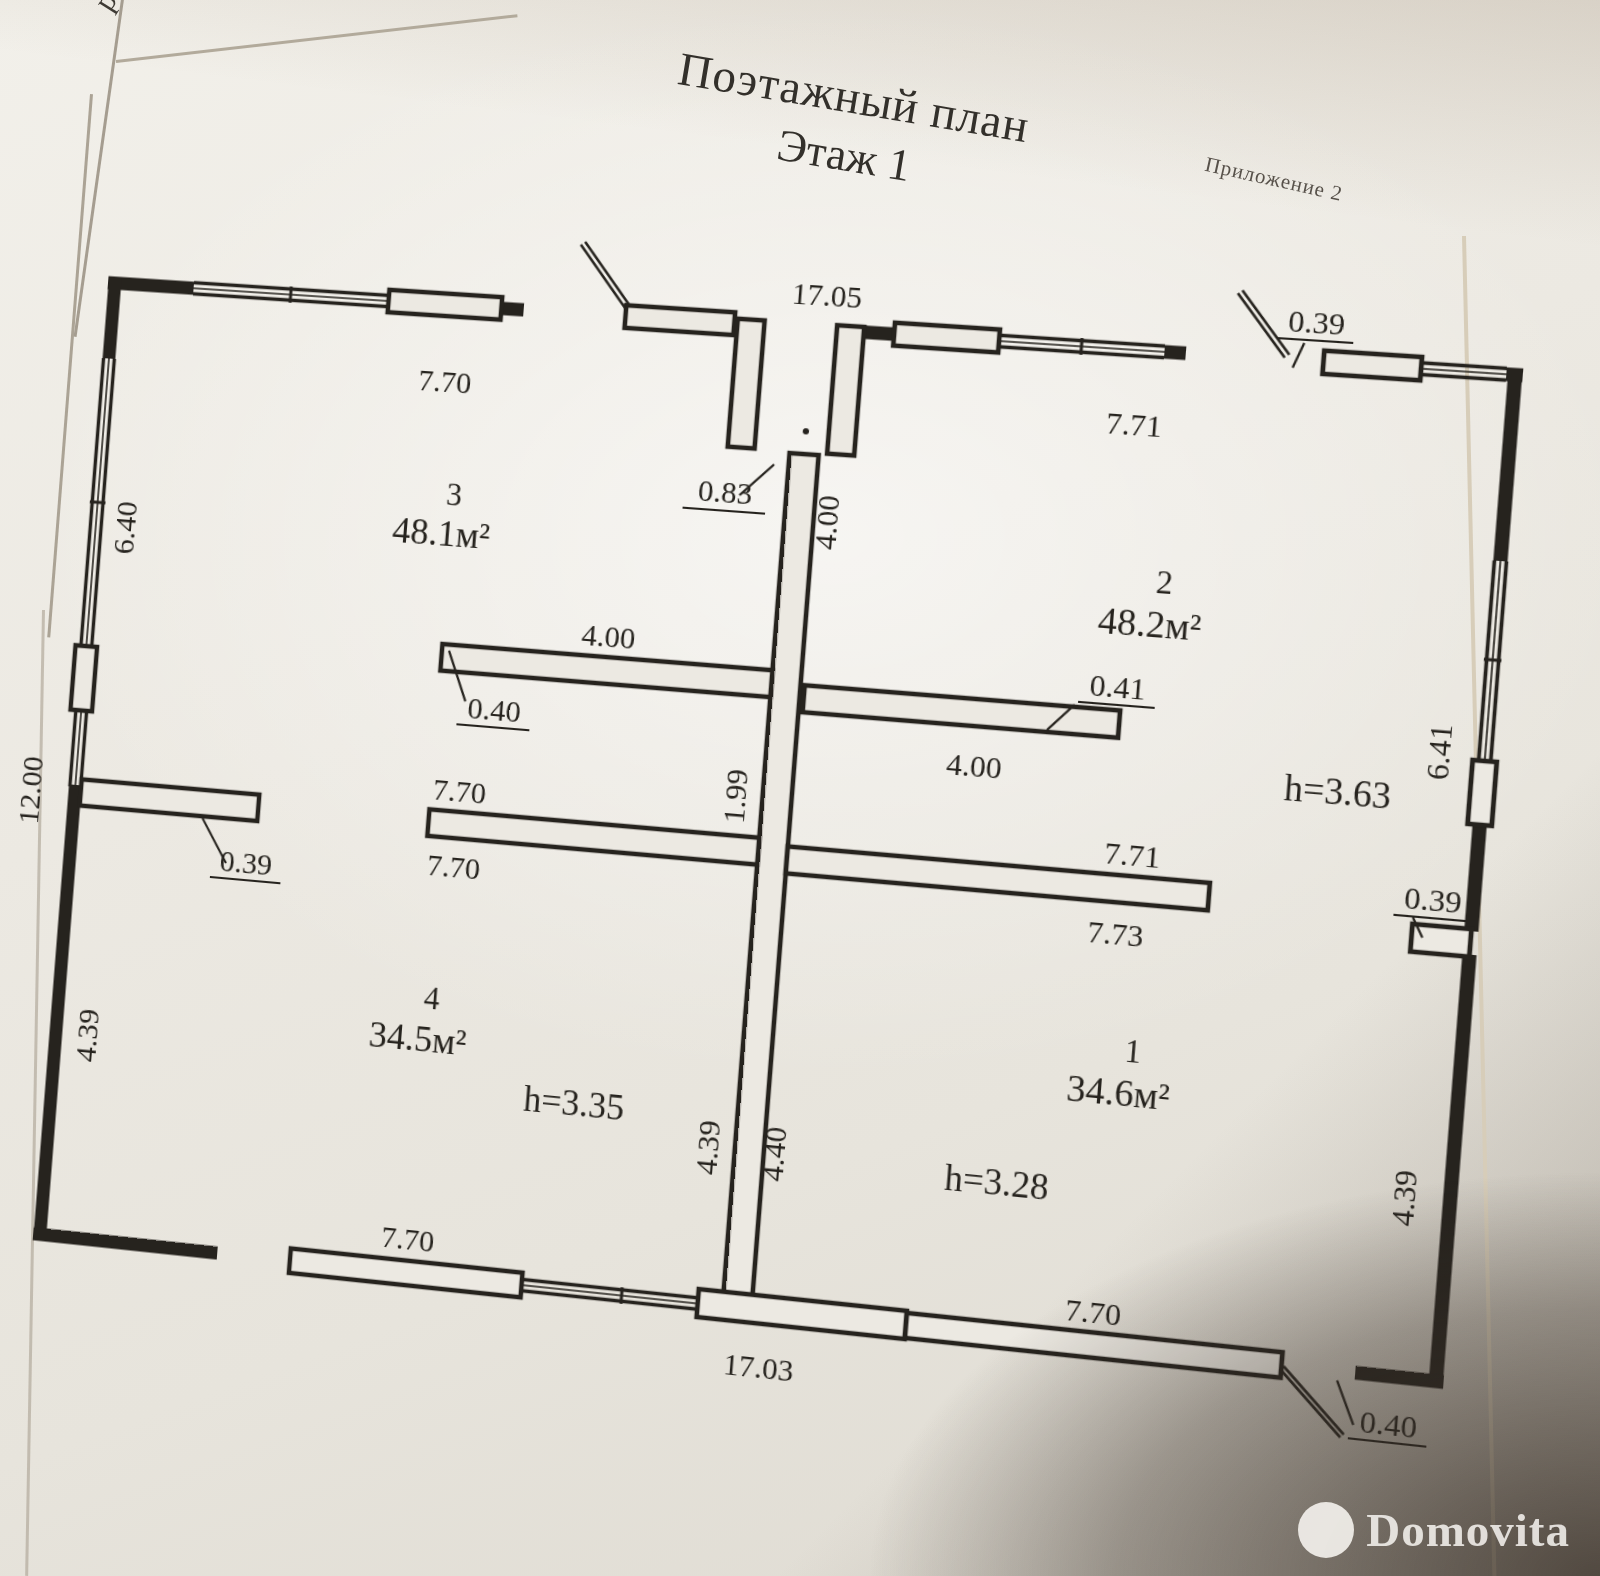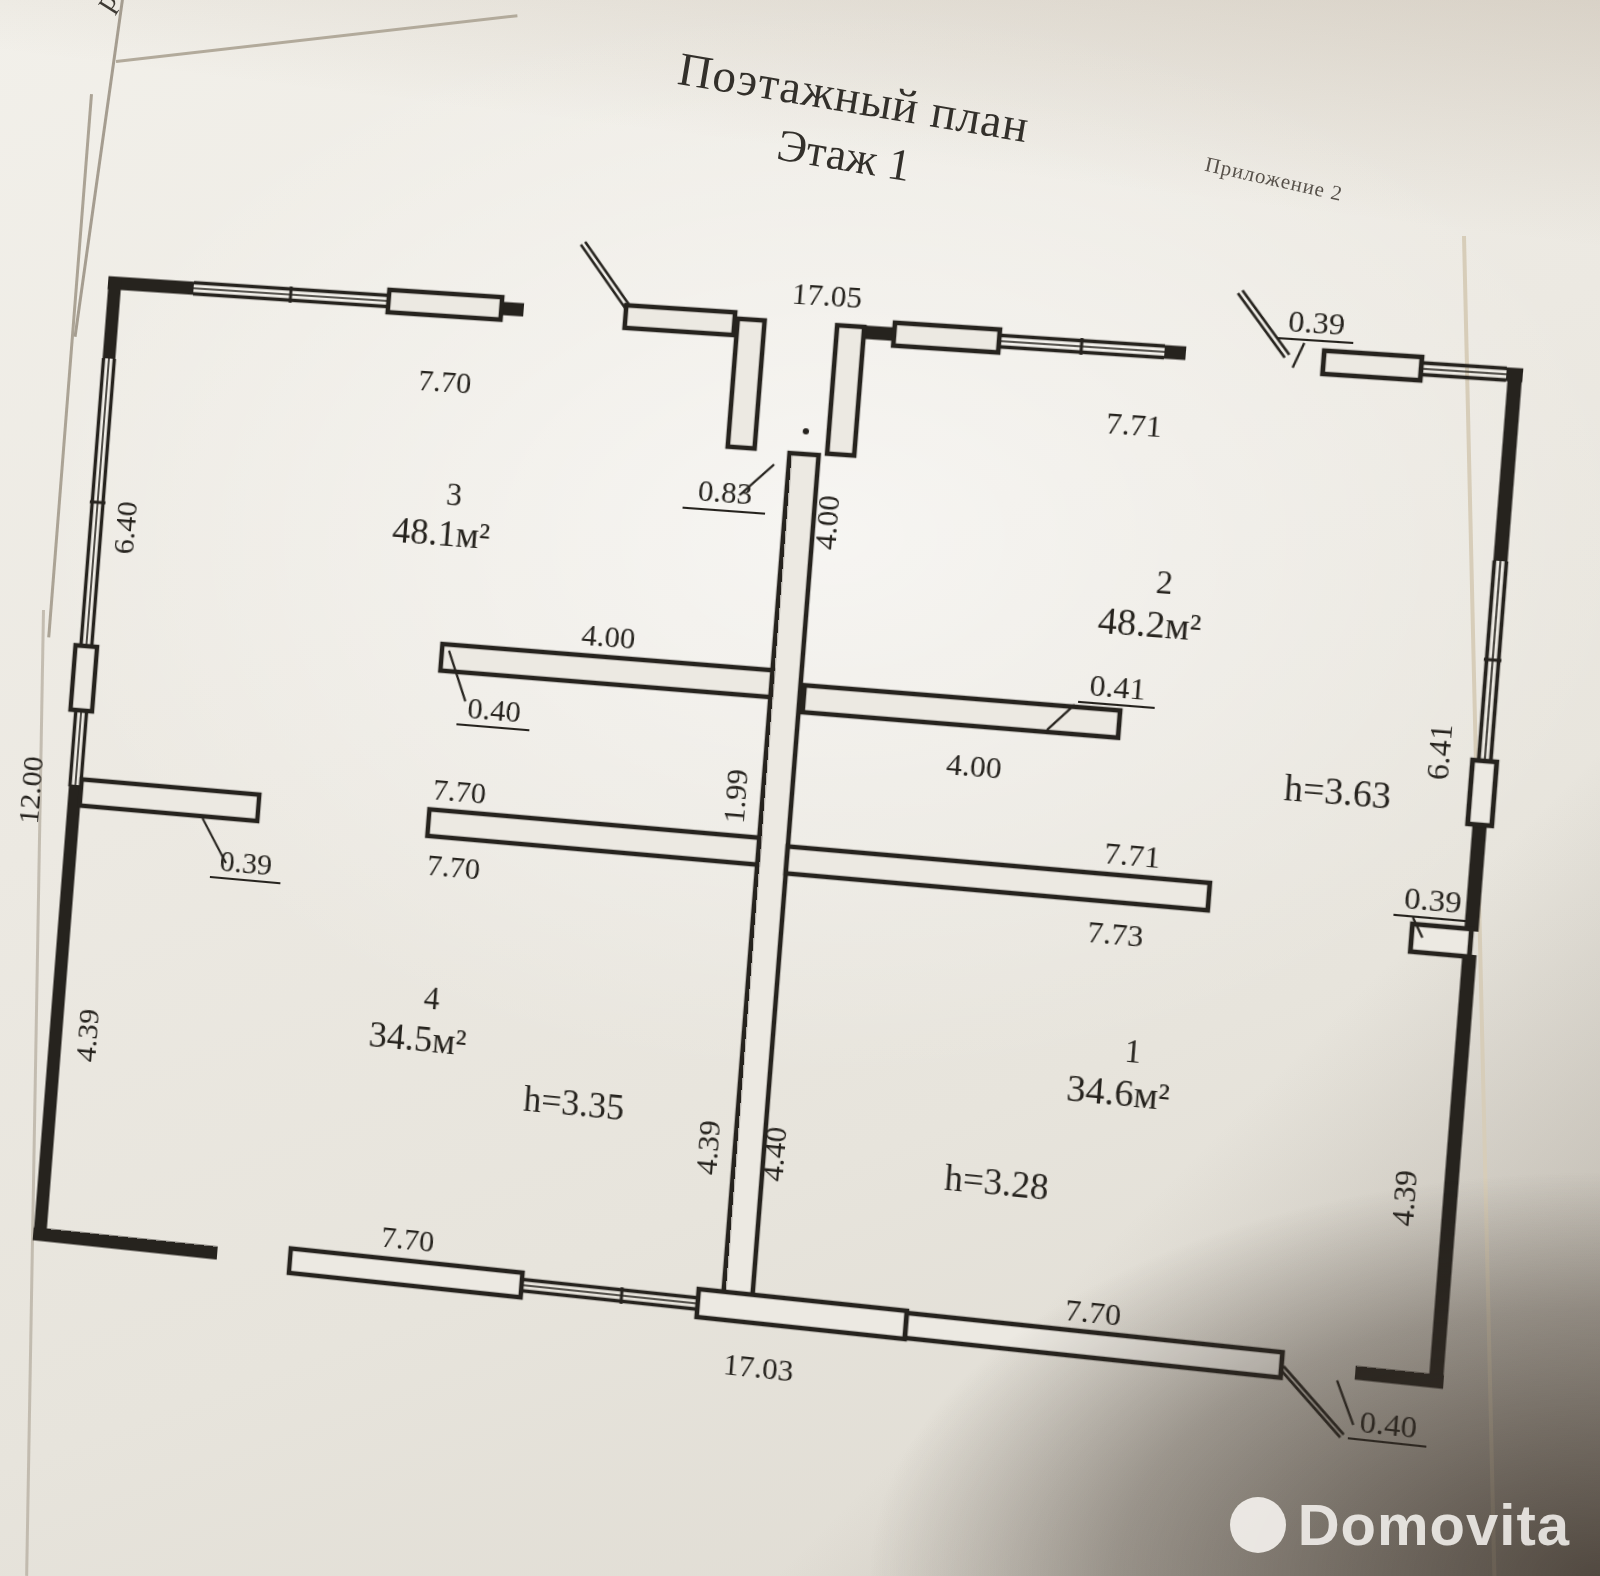--- a/index.html
+++ b/index.html
@@ -44,21 +44,21 @@
   .dim{font:30px "Liberation Serif",serif;}
   .room-num{font:31px "Liberation Serif",serif;}
   .room-area{font:36px "Liberation Serif",serif;}
   .hlab{font:35px "Liberation Serif",serif;}
   
   .shadow-br{position:absolute;right:0;bottom:0;width:760px;height:420px;pointer-events:none;
     background:radial-gradient(ellipse at 100% 100%, rgba(55,46,38,.78), rgba(55,46,38,.35) 45%, rgba(55,46,38,0) 68%);}
   .watermark{position:absolute;right:30px;bottom:18px;display:flex;align-items:center;gap:12px;
     font-family:"Liberation Sans",sans-serif;}
   .wm-circle{width:56px;height:56px;border-radius:50%;background:rgba(248,246,241,.88);}
-  .wm-text{font-size:58px;font-weight:600;color:rgba(248,246,242,.85);letter-spacing:1px;}
+  .wm-text{font-size:47px;font-weight:600;color:rgba(248,246,242,.85);letter-spacing:1px;font-family:Liberation Serif, serif;}
 </style>
 </head>
 <body>
 
 <div class="scene">
   <div class="wood"></div>
 
   <div class="paper"></div>
   <div class="paper-top-shade"></div>
 

